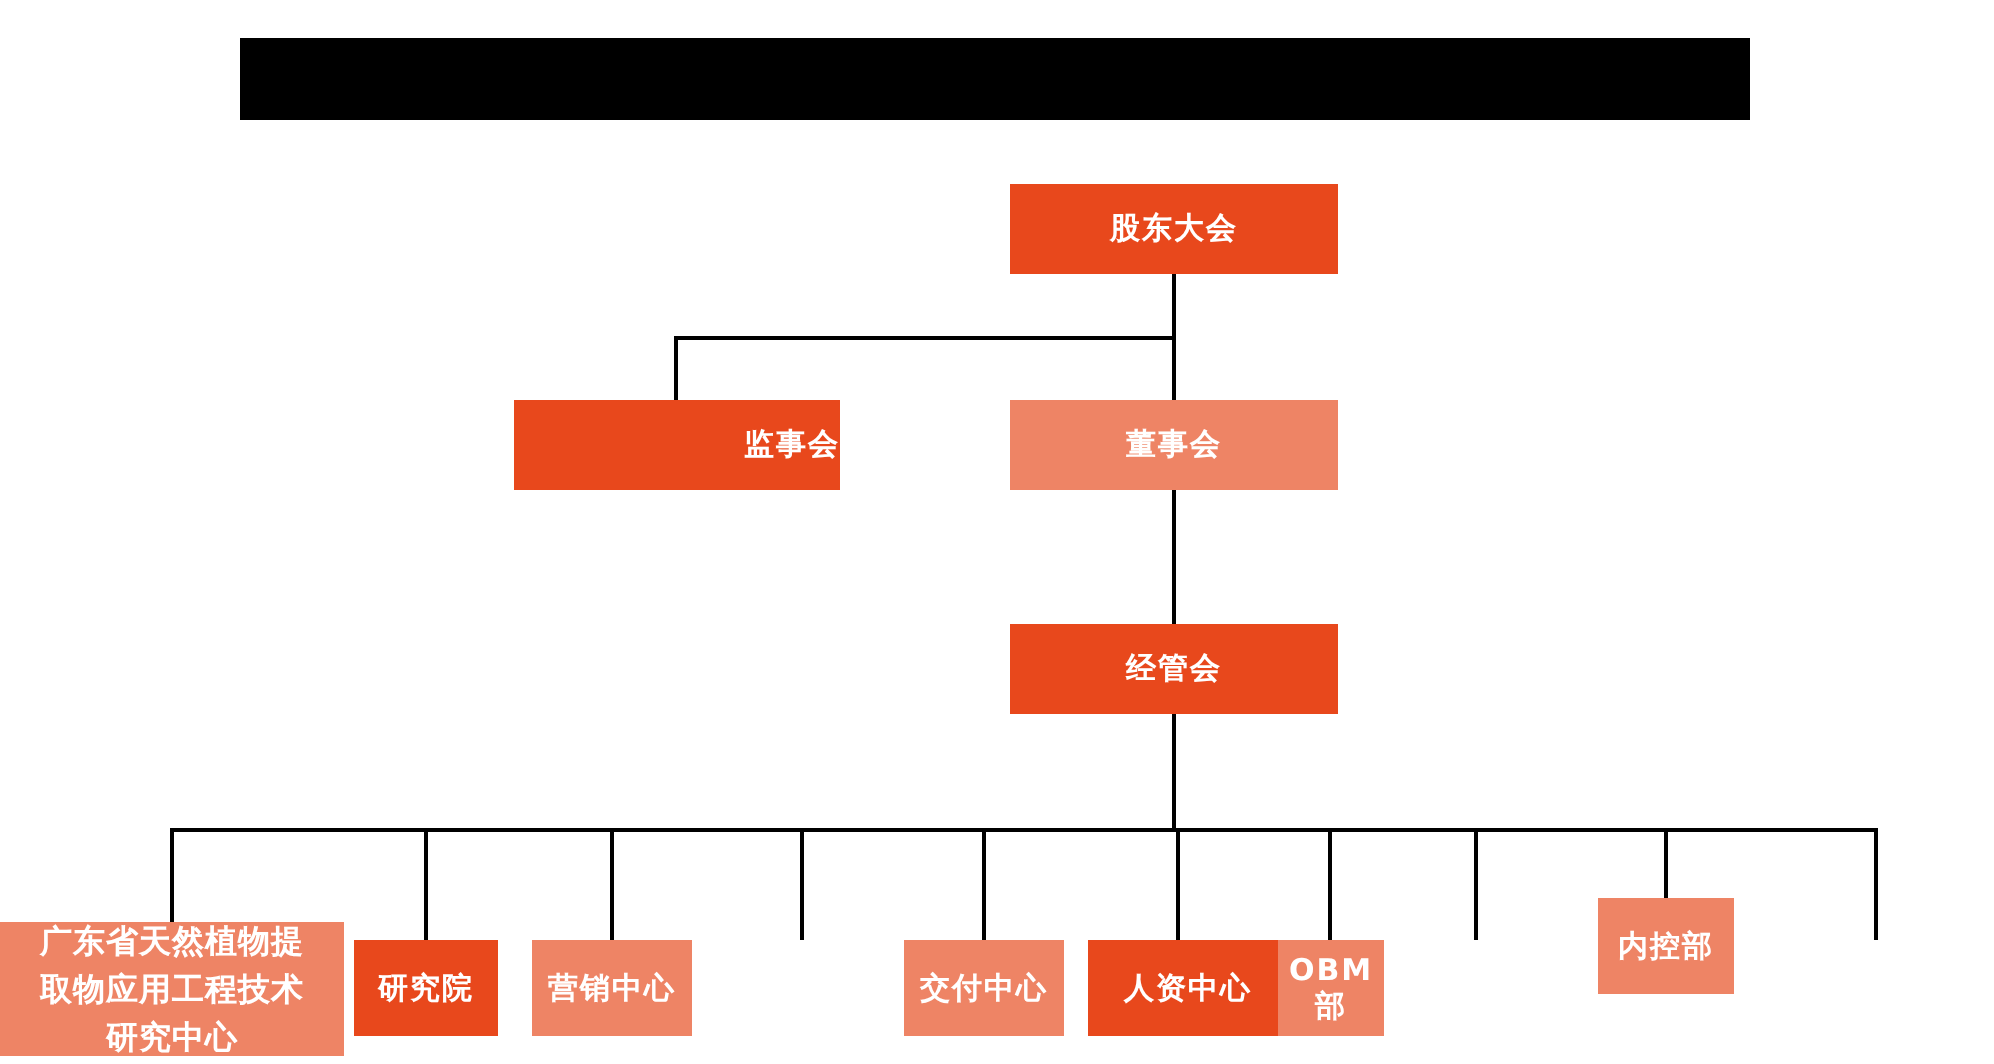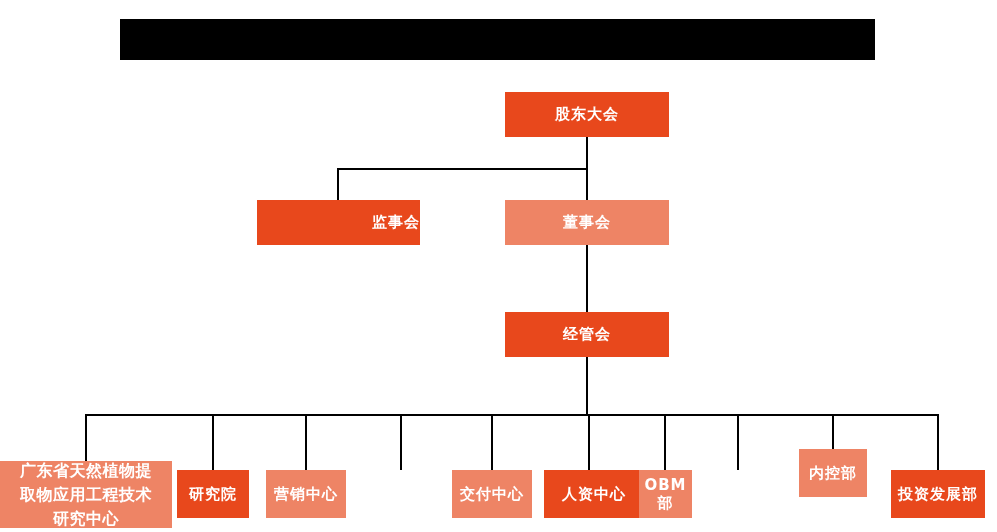--- a/index.html
+++ b/index.html
@@ -98,17 +98,14 @@
   </div>
   <div class="box dark" style="left:544px; top:470px; width:100px; height:48px;">
     <span class="lbl">人资中心</span>
   </div>
   <div class="box light" style="left:639px; top:470px; width:53px; height:48px;">
     <span class="lbl">OBM部</span>
   </div>
   <div class="box light" style="left:789px; top:449px; width:68px; height:48px;margin-left:10px;">
     <span class="lbl">内控部</span>
   </div>
-  <div class="box dark" style="left:891px; top:470px; width:94px; height:48px;">
-    <span class="lbl">投资发展部</span>
-  </div>
 
 </div>
 
 </body></html>

